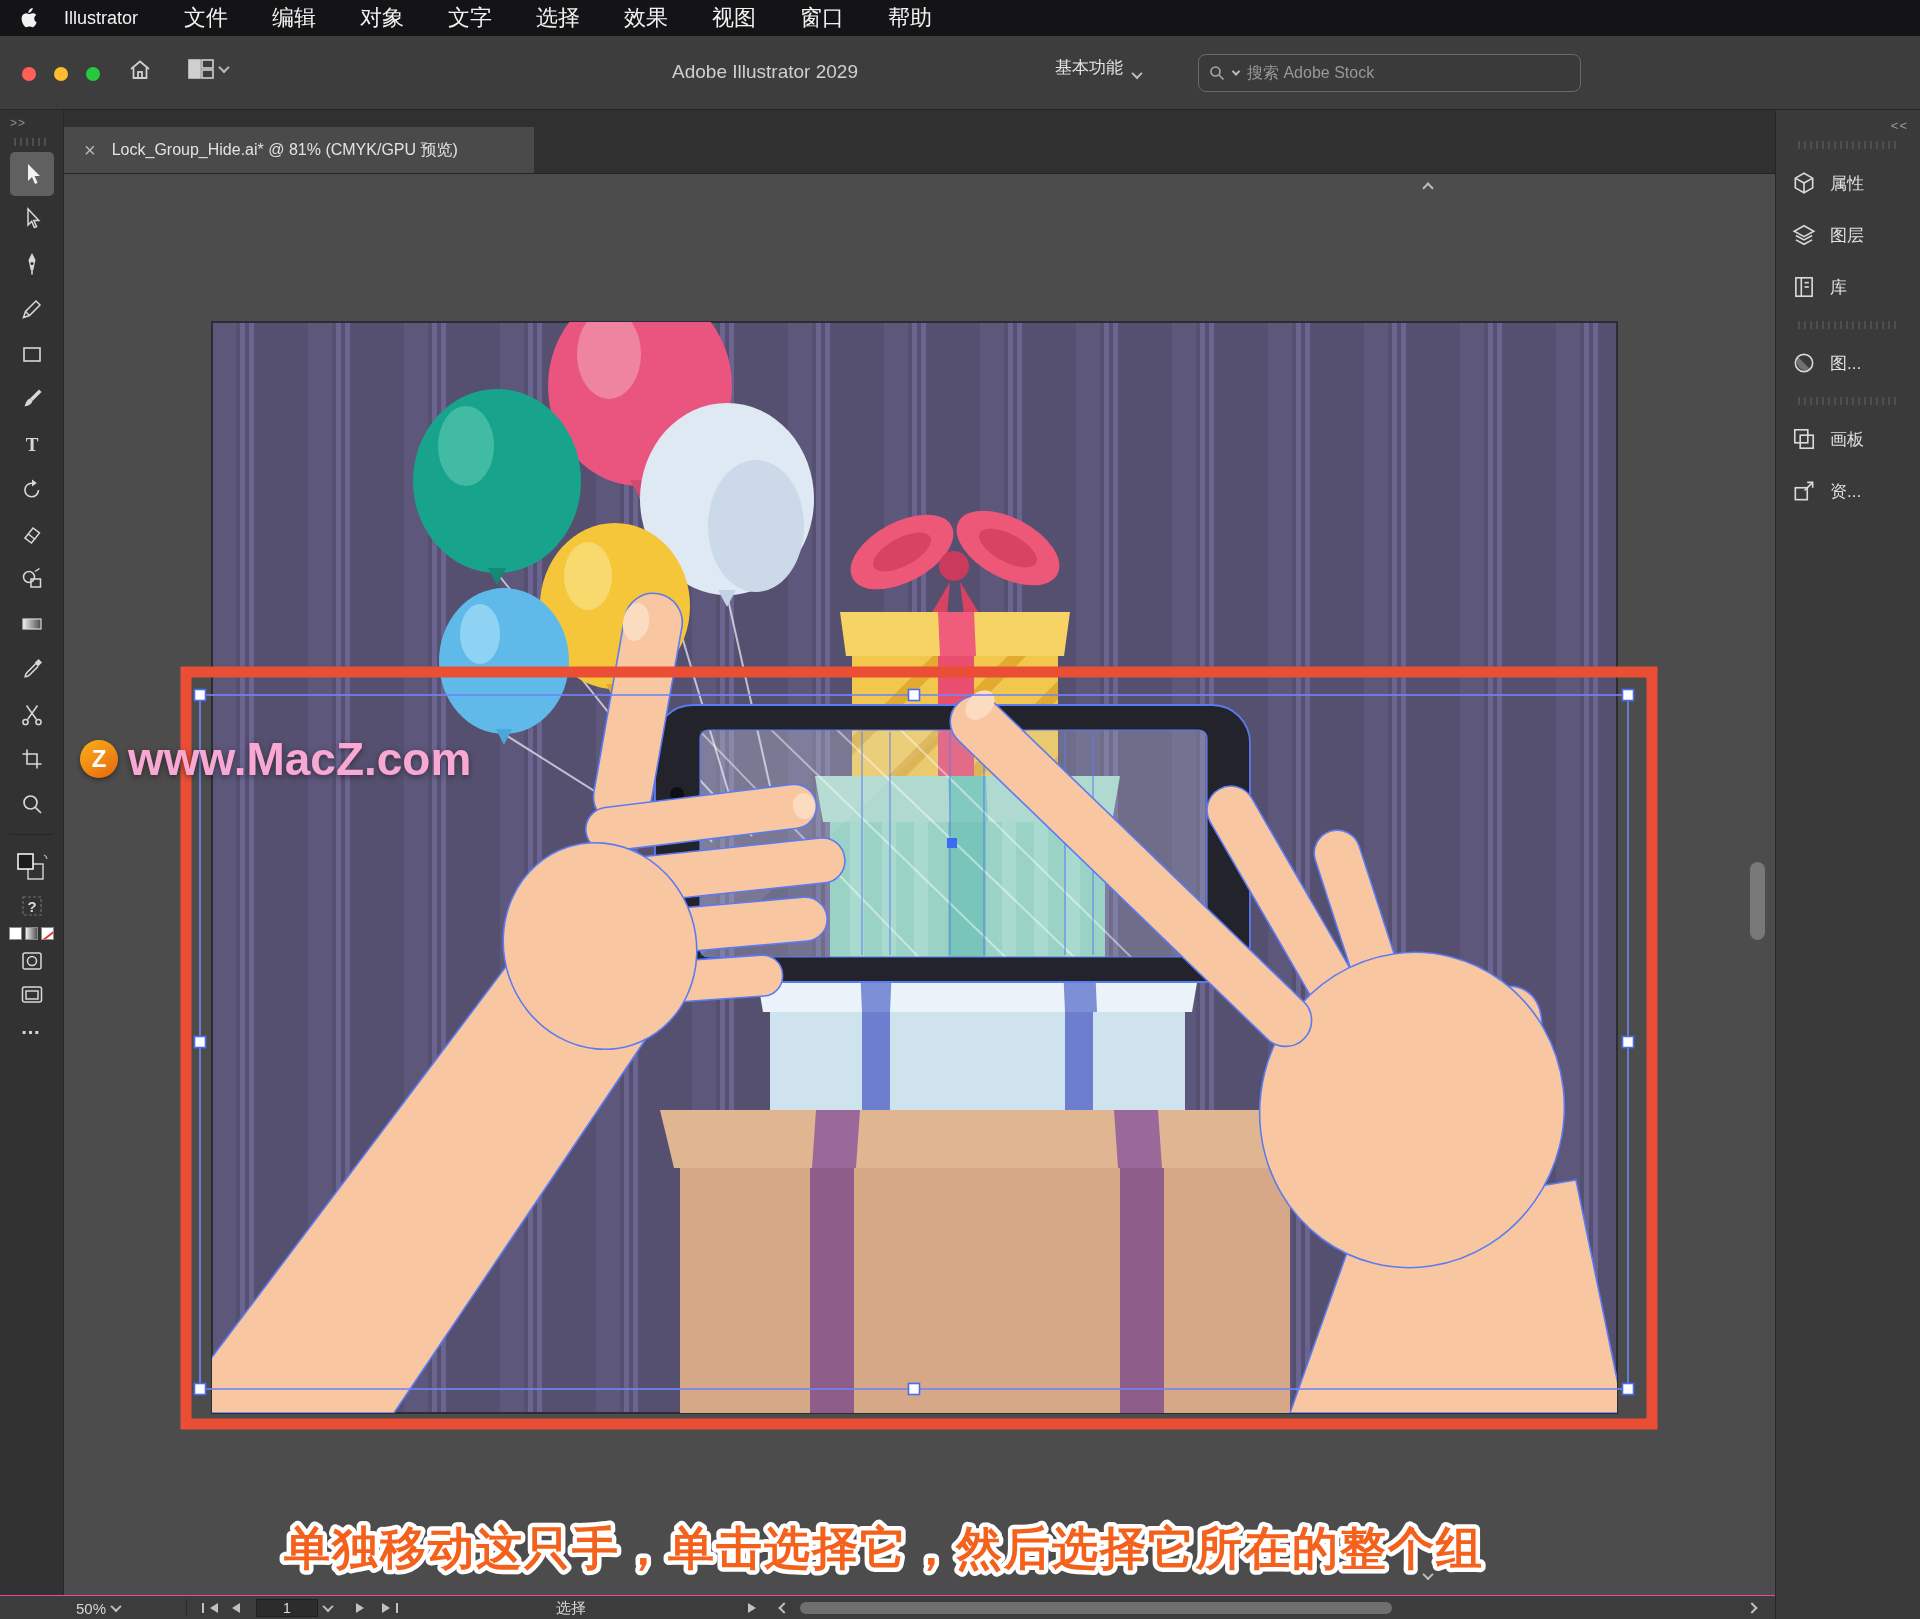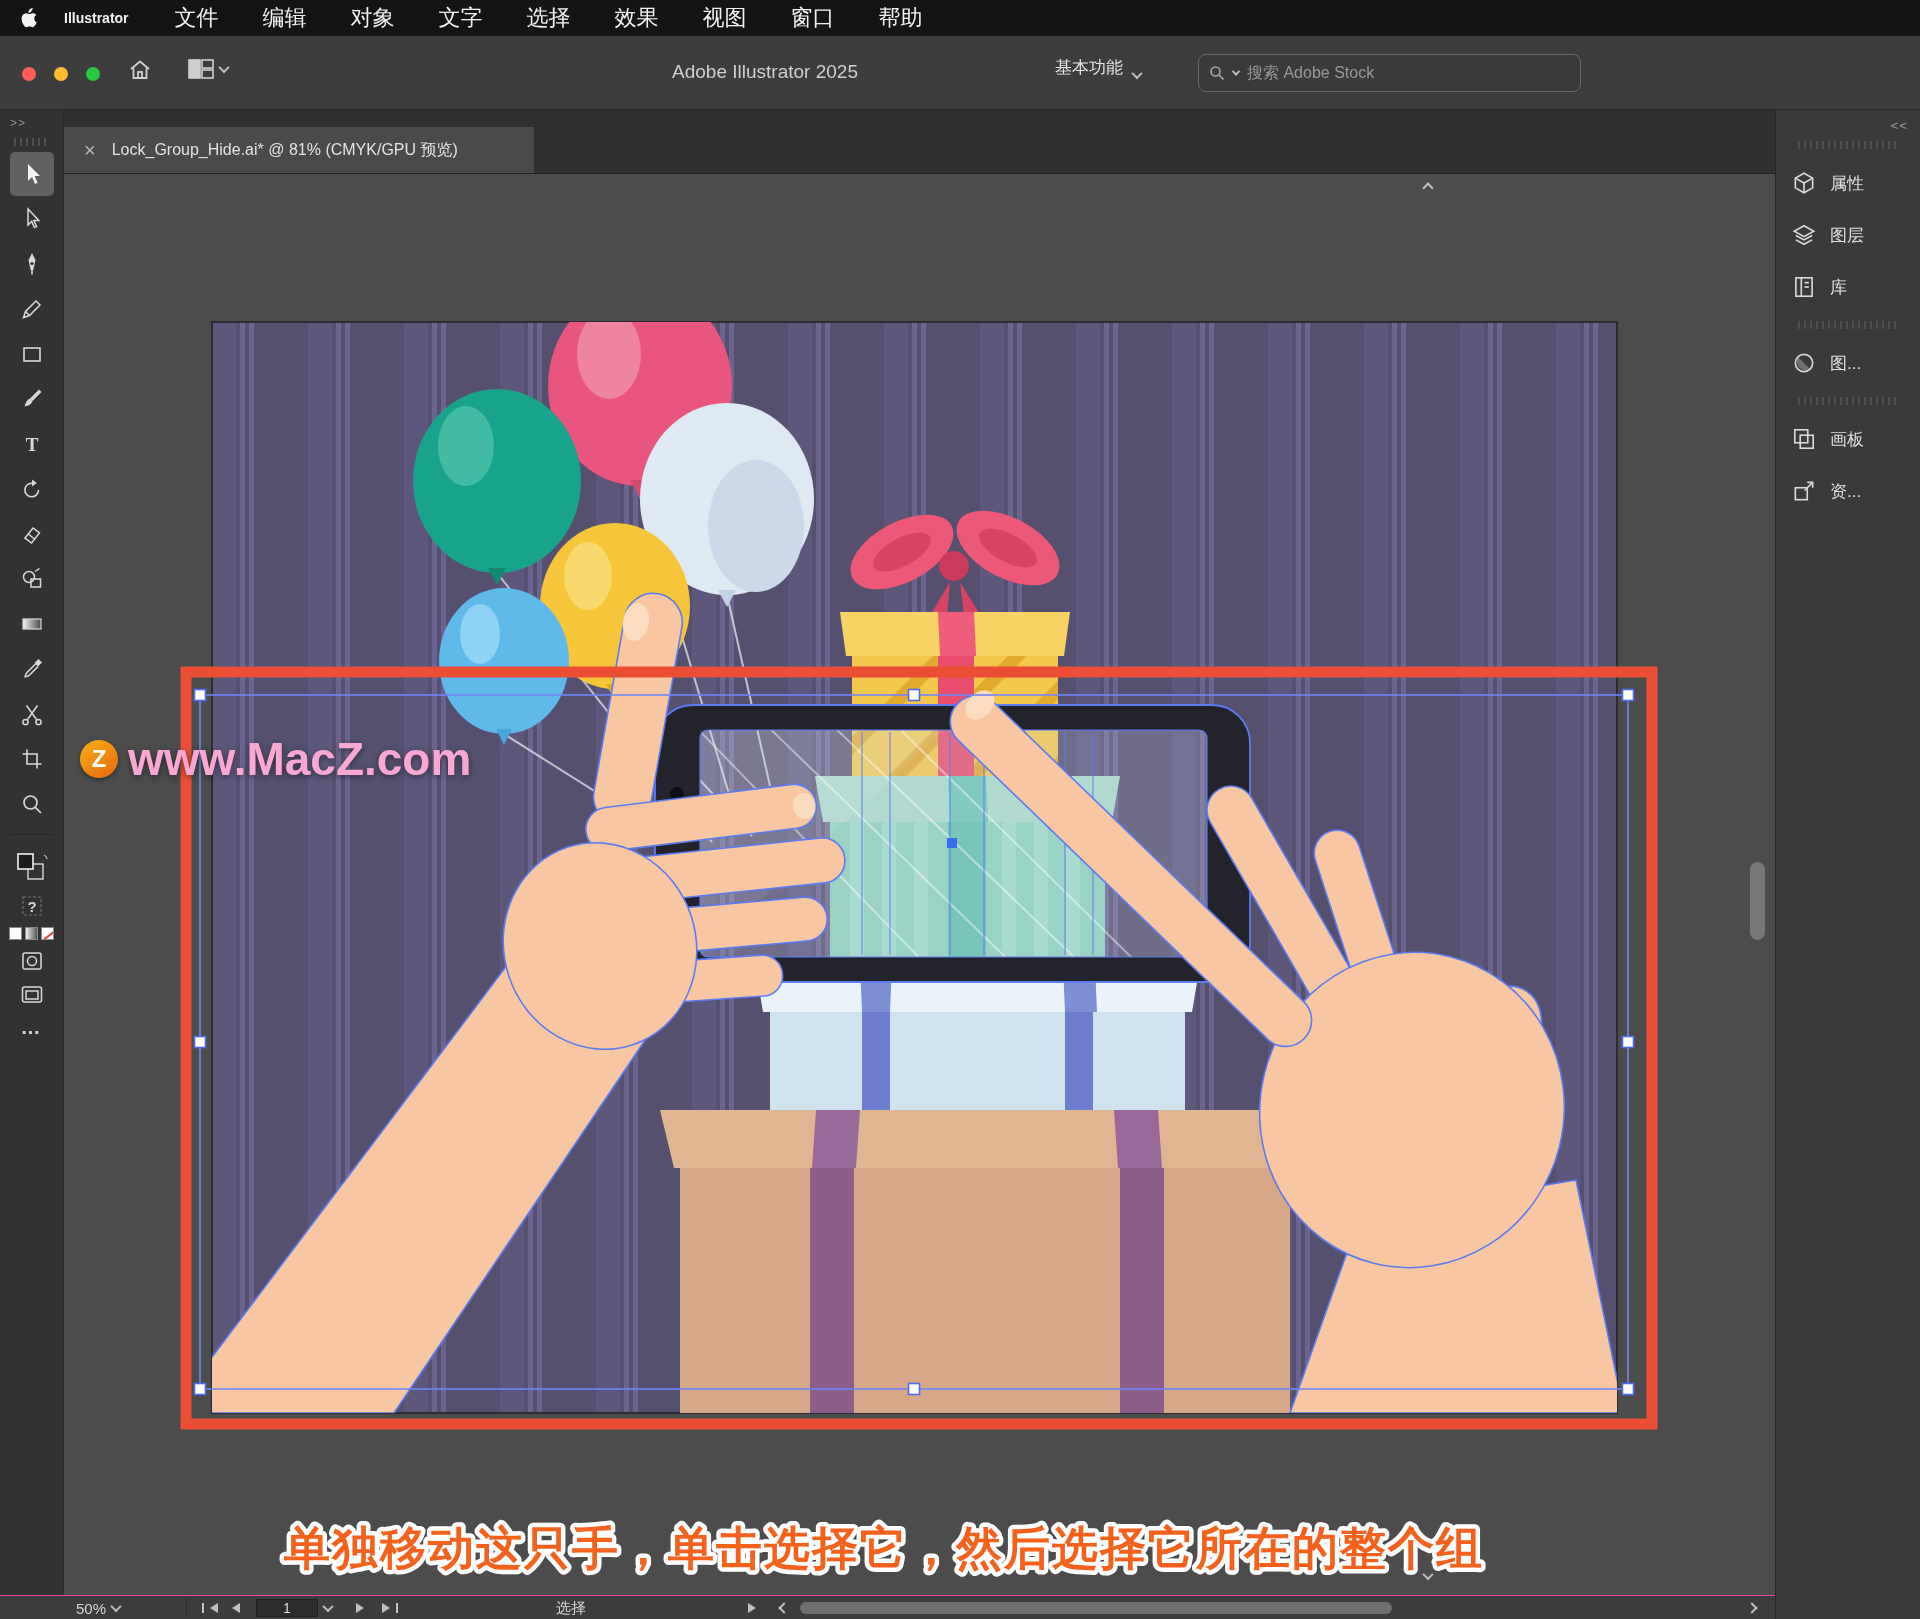--- a/index.html
+++ b/index.html
@@ -2,21 +2,21 @@
 <html><head>
 <meta charset="utf-8">
 <style>
   *{margin:0;padding:0;box-sizing:border-box}
   html,body{background:#222;font-family:"Liberation Sans","DejaVu Sans",sans-serif}
   .screen{position:relative;width:1920px;height:1619px;background:#4c4c4c;overflow:hidden;user-select:none}
 
   
   .menubar{position:absolute;left:0;top:0;width:1920px;height:36px;background:#141416;display:flex;align-items:center;padding:0 20px;color:#f2f2f2}
   .menubar .apple{width:18px;height:20px;margin-right:26px;display:flex;align-items:center}
-  .menubar .appname{font-weight:bold;font-size:14px;margin-right:46px}
+  .menubar .appname{font-weight:normal;font-size:18px;margin-right:46px}
   .menubar .mitem{font-size:22px;margin-right:44px;cursor:default}
 
   
   .titlebar{position:absolute;left:0;top:36px;width:1920px;height:74px;background:#3d3d3d;border-bottom:1px solid #272727}
   .light{position:absolute;top:31px;width:14px;height:14px;border-radius:50%}
   .l-close{left:22px;background:#ff5f57}.l-min{left:54px;background:#febc2e}.l-max{left:86px;background:#28c840}
   .tb-icon{position:absolute;top:22px;display:flex;align-items:center;gap:6px;color:#cfcfcf}
   .home{left:128px}.arrange{left:188px}
   .tb-title{position:absolute;left:765px;top:25px;transform:translateX(-50%);color:#cfcfcf;font-size:19px;white-space:nowrap}
   .workspace{position:absolute;left:1055px;top:20px;display:flex;align-items:flex-end;gap:10px;color:#e3e3e3;font-size:17px}
@@ -114,21 +114,21 @@
         </svg>
     </span>
     <span class="tb-icon arrange">
       <svg width="26" height="22" viewBox="0 0 26 22" fill="none" stroke="#cfcfcf" stroke-width="1.6">
           <rect x="1" y="2" width="11" height="18" fill="#cfcfcf"></rect>
           <rect x="14" y="2" width="11" height="8"></rect>
           <rect x="14" y="12" width="11" height="8"></rect>
         </svg>
       <span class="chev down"></span>
     </span>
-    <span class="tb-title">Adobe Illustrator 2025</span>
+    <span class="tb-title">Adobe Illustrator 2029</span>
     <span class="workspace">
       <span>基本功能</span>
       <span class="chev down"></span>
     </span>
     <span class="searchbox">
       <svg width="16" height="16" viewBox="0 0 16 16" fill="none" stroke="#a8a8a8" stroke-width="1.6">
           <circle cx="6.5" cy="6.5" r="4.5"></circle>
           <line x1="10" y1="10" x2="14.5" y2="14.5"></line>
         </svg>
       <span class="chev down" style="width:6px;height:6px"></span>

